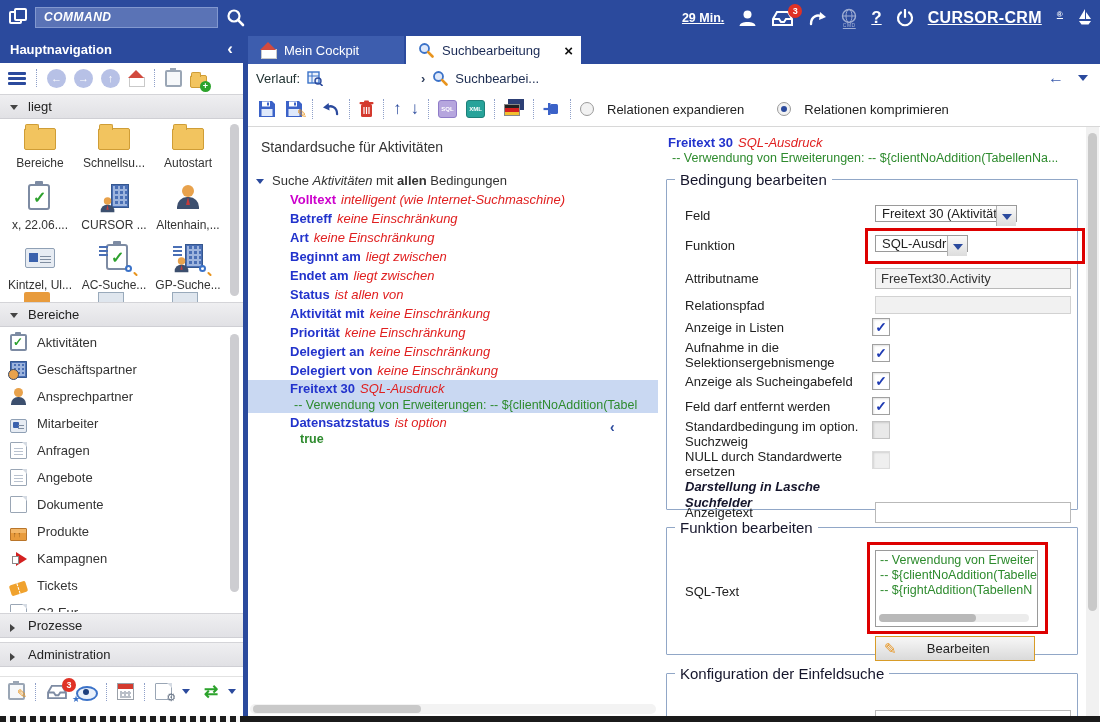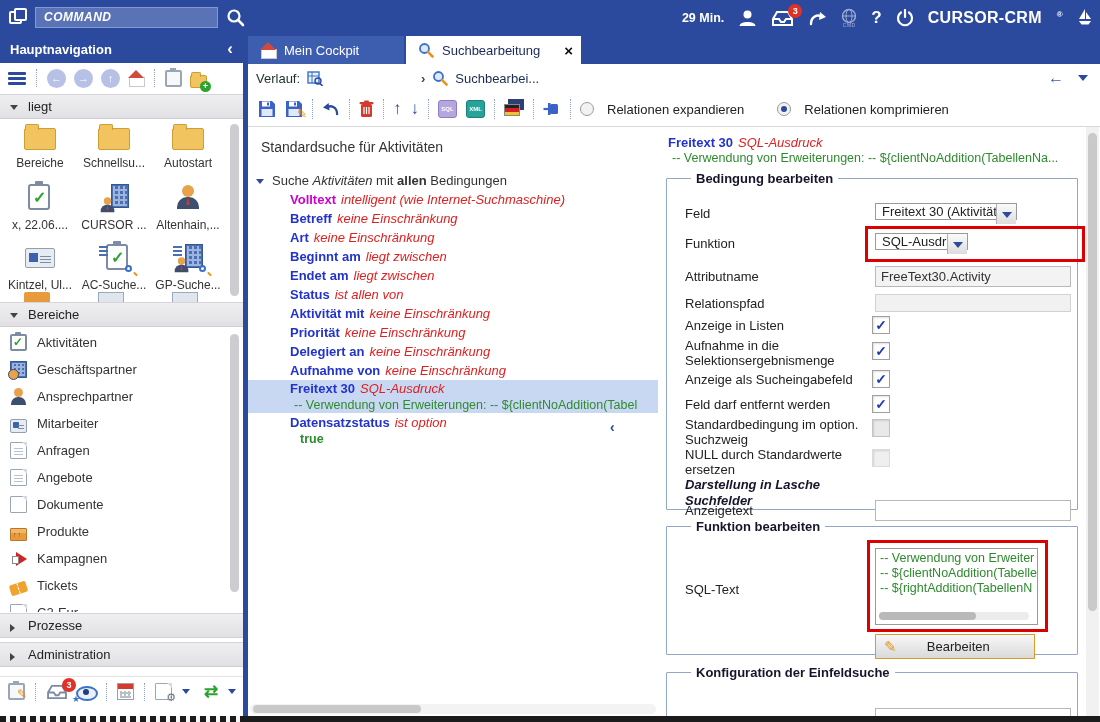--- a/index.html
+++ b/index.html
@@ -7,21 +7,21 @@
   body { font-family:"Liberation Sans", sans-serif; font-size:13px; color:#333; background:#fff; }
   .app { position:relative; width:1100px; height:722px; overflow:hidden; background:#fff; }
 
   
   .topbar { position:absolute; left:0; top:0; width:1100px; height:36px; background:#2b4a9d; }
   .winicon { position:absolute; left:9px; top:8px; width:19px; height:19px; }
   .winicon .r1 { position:absolute; left:0; top:3px; width:13px; height:13px; border:2px solid #fff; border-radius:2px; }
   .winicon .r2 { position:absolute; left:5px; top:0; width:13px; height:13px; border:2px solid #fff; border-radius:2px; background:#2b4a9d; }
   .cmdbox { position:absolute; left:35px; top:7px; width:183px; height:21px; background:#5a73b6; border:1px solid #8298cf; color:#fff; font-style:italic; font-weight:bold; font-size:12px; line-height:19px; padding-left:8px; letter-spacing:.5px; }
   .topsearch { position:absolute; left:226px; top:8px; }
-  .tr-cluster { position:absolute; right:8px; top:0; height:36px; display:flex; align-items:center; gap:14px; color:#fff; }
+  .tr-cluster { position:absolute; right:8px; top:0; height:36px; display:flex; align-items:center; gap:14px; color:#fff;text-decoration:underline; }
   .minutes { font-size:12.5px; font-weight:bold; }
   .badge { position:absolute; top:-6px; right:-8px; min-width:14px; height:14px; background:#e03226; border-radius:8px; color:#fff; font-size:9px; font-weight:bold; text-align:center; line-height:14px; padding:0 2px; }
   .tray { position:relative; }
   .globewrap { position:relative; opacity:.55; text-align:center; }
   .globewrap .glbl { display:block; font-size:5px; color:#fff; margin-top:-2px; letter-spacing:.5px; }
   .helpq { font-size:17px; font-weight:bold; }
   .brand { font-size:16px; font-weight:bold; letter-spacing:.3px; display:flex; align-items:flex-start; gap:15px; }
   .brand sup { font-size:8px; margin-top:1px; }
 
   
@@ -163,21 +163,21 @@
   .hscroll { position:absolute; left:2px; top:577px; width:406px; height:10px; background:#f3f3f3; border-radius:5px; }
   .hscroll .thumb { position:absolute; left:3px; top:1px; width:168px; height:8px; background:#c9c9c9; border-radius:4px; }
 
   
   .formpane { position:absolute; left:410px; top:0; width:427px; height:589px; }
   .fp-head { position:absolute; left:10px; top:8px; white-space:nowrap; }
   .fp-head .hf { color:#2233cc; font-weight:bold; }
   .fp-head .hc { color:#e02020; font-style:italic; margin-left:5px; }
   .fp-detail { position:absolute; left:14px; top:24px; width:405px; font-size:12.5px; color:#2e8b2e; white-space:nowrap; overflow:hidden; }
   fieldset { position:absolute; border:1px solid #91a7c7; border-radius:1px; background:#fff; }
-  legend { font-weight:bold; color:#15152b; padding:0 5px; margin-left:24px; font-size:13px; }
+  legend { font-weight:normal; color:#15152b; padding:0 5px; margin-left:8px; font-size:15px; }
   .fs1 { left:8px; top:44px; width:412px; height:339px; }
   .fs2 { left:8px; top:392px; width:412px; height:136px; }
   .fs3 { left:8px; top:538px; width:412px; height:80px; }
   .frow { position:absolute; left:0; width:100%; }
   .flabel { position:absolute; left:18px; color:#222; line-height:15px; }
   .fctl { position:absolute; left:208px; }
   .selectbox { width:198px; height:22px; border:1px solid #9a9a9a; background:#fff; position:relative; line-height:20px; padding-left:6px; color:#222; white-space:nowrap; overflow:hidden; }
   .selectbox .caretbtn { position:absolute; right:0; top:0; width:20px; height:20px; background:linear-gradient(#fafafa,#dcdcdc); border-left:1px solid #b0b0b0; }
   .selectbox .caretbtn::after { content:""; position:absolute; left:5px; top:8px; border-left:5px solid transparent; border-right:5px solid transparent; border-top:6px solid #2b4a9d; }
   .rofield { width:196px; height:21px; background:#f3f3f3; border:1px solid #b9b9b9; line-height:19px; padding-left:5px; color:#333; }
@@ -552,21 +552,21 @@
           </div>
           <div class="trow"><span class="tf mag">Volltext</span><span class="tc">intelligent (wie Internet-Suchmaschine)</span></div>
           <div class="trow"><span class="tf">Betreff</span><span class="tc">keine Einschränkung</span></div>
           <div class="trow"><span class="tf">Art</span><span class="tc">keine Einschränkung</span></div>
           <div class="trow"><span class="tf">Beginnt am</span><span class="tc">liegt zwischen</span></div>
           <div class="trow"><span class="tf">Endet am</span><span class="tc">liegt zwischen</span></div>
           <div class="trow"><span class="tf">Status</span><span class="tc">ist allen von</span></div>
           <div class="trow"><span class="tf">Aktivität mit</span><span class="tc">keine Einschränkung</span></div>
           <div class="trow"><span class="tf">Priorität</span><span class="tc">keine Einschränkung</span></div>
           <div class="trow"><span class="tf">Delegiert an</span><span class="tc">keine Einschränkung</span></div>
-          <div class="trow"><span class="tf">Aufnahme von</span><span class="tc">keine Einschränkung</span></div>
+          <div class="trow"><span class="tf">Delegiert von</span><span class="tc">keine Einschränkung</span></div>
           <div class="selblock">
             <div class="trow" style="height:18px;line-height:18px"><span class="tf">Freitext 30</span><span class="tc">SQL-Ausdruck</span></div>
             <div class="tdetail">-- Verwendung von Erweiterungen: -- ${clientNoAddition(Tabel</div>
           </div>
           <div class="trow"><span class="tf">Datensatzstatus</span><span class="tc">ist option</span></div>
           <div class="tvalue">true</div>
         </div>
         <span class="splitter-collapse">‹</span>
         <div class="hscroll">
             <span class="thumb"></span>

